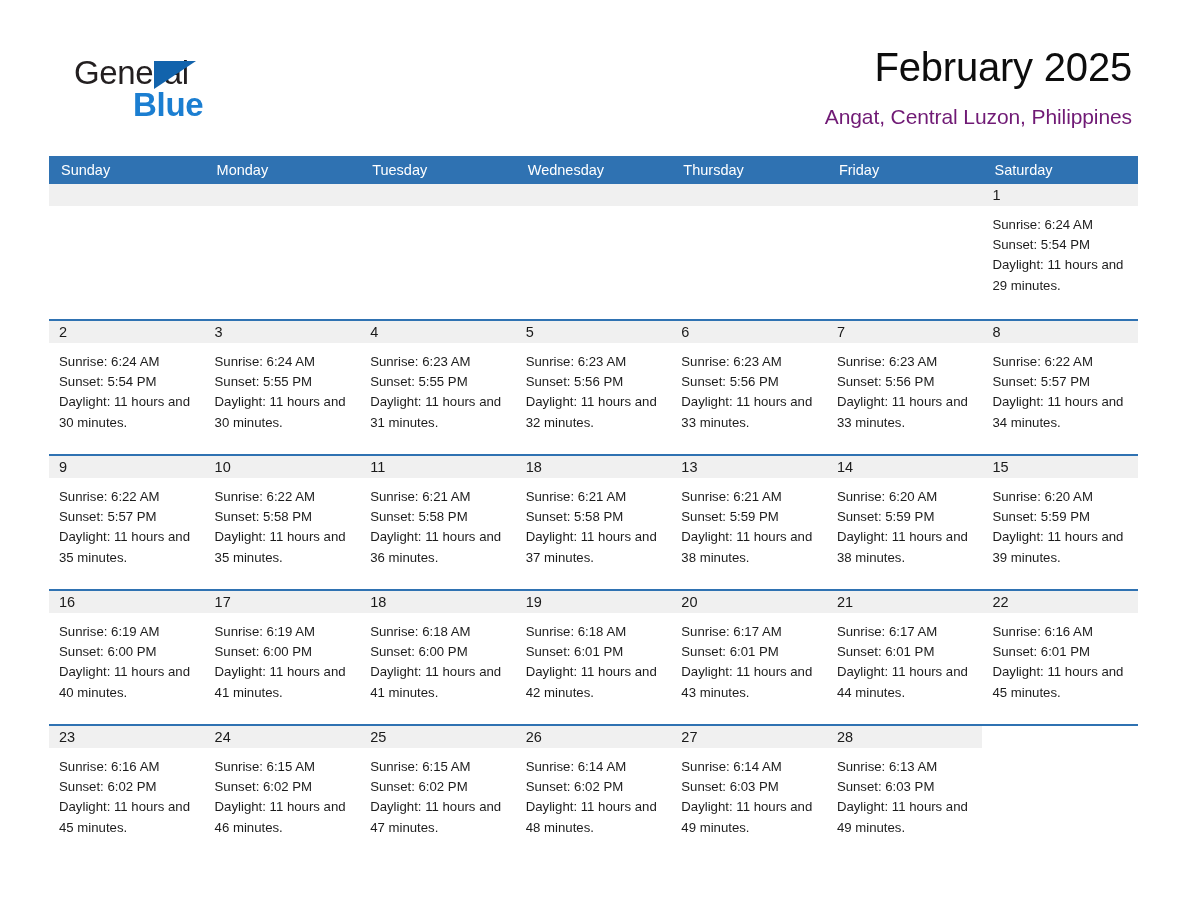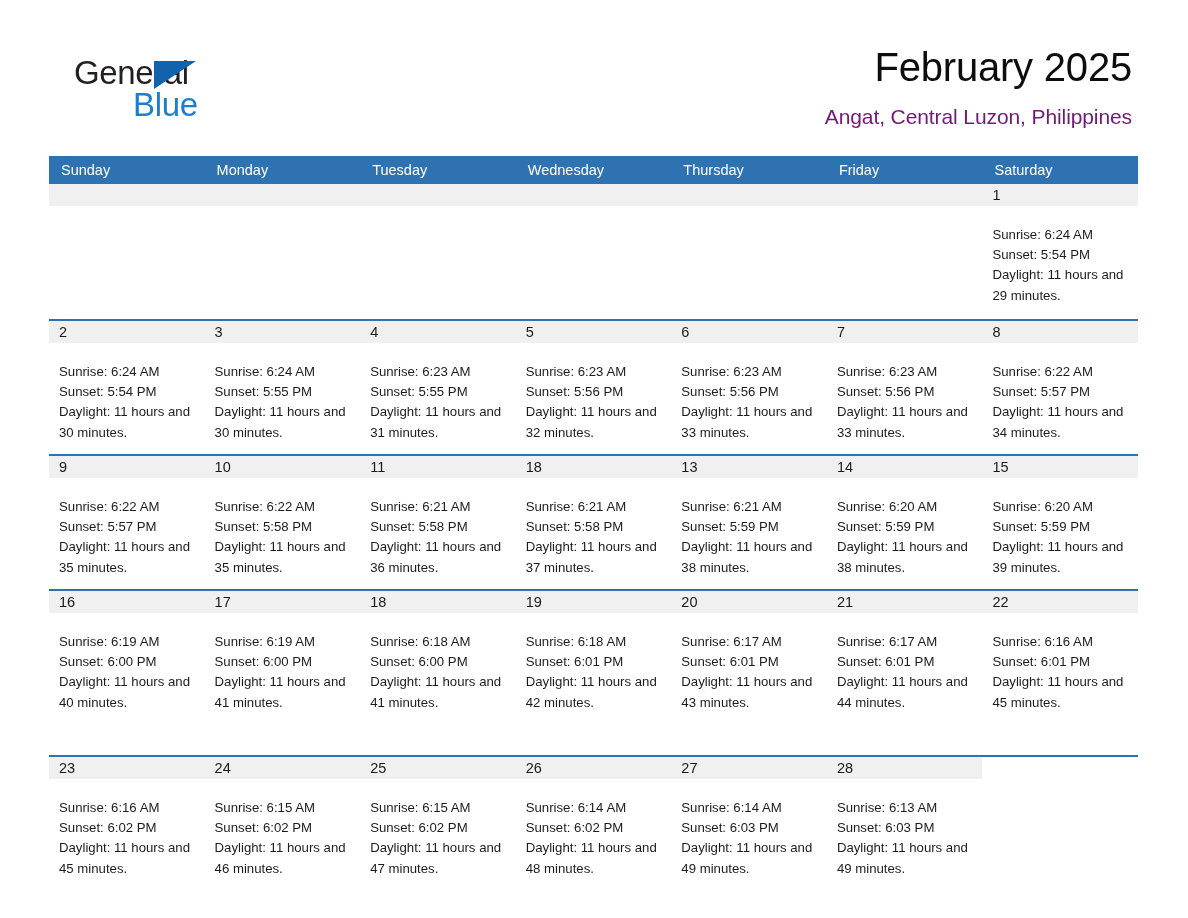--- a/index.html
+++ b/index.html
@@ -57,20 +57,21 @@
     border-bottom: 28px solid transparent;
   }
   .logo-blue {
     font-size: 33px;
     color: #1b7ed1;
     line-height: 1;
     position: absolute;
     top: 44px;
     left: 75px;
     letter-spacing: -0.3px;
+    font-weight: bold;
   }
 
   .titles {
     text-align: right;
     padding-top: 2px;
   }
   .month-title {
     font-size: 40px;
     font-weight: normal;
     color: #0d0d0d;
@@ -135,26 +136,26 @@
   .cell .daynum {
     font-size: 14.5px;
     line-height: 22px;
     height: 22px;
     color: #1a1a1a;
   }
   .cell .info {
     font-size: 13.2px;
     line-height: 20.2px;
     color: #1c1c1c;
-    padding-top: 19px;
+    padding-top: 9px;
     white-space: pre-line;
   }
   .cell.empty .daynum { color: transparent; }
 
-  .week.last { border-bottom: none; margin-top: 31px; }
+  .week.last { border-bottom: none; }
 </style>
 </head>
 <body>
 
 <div class="page">
 
   <div class="header">
 
     <div class="logo">
       <span class="logo-general">General</span>

